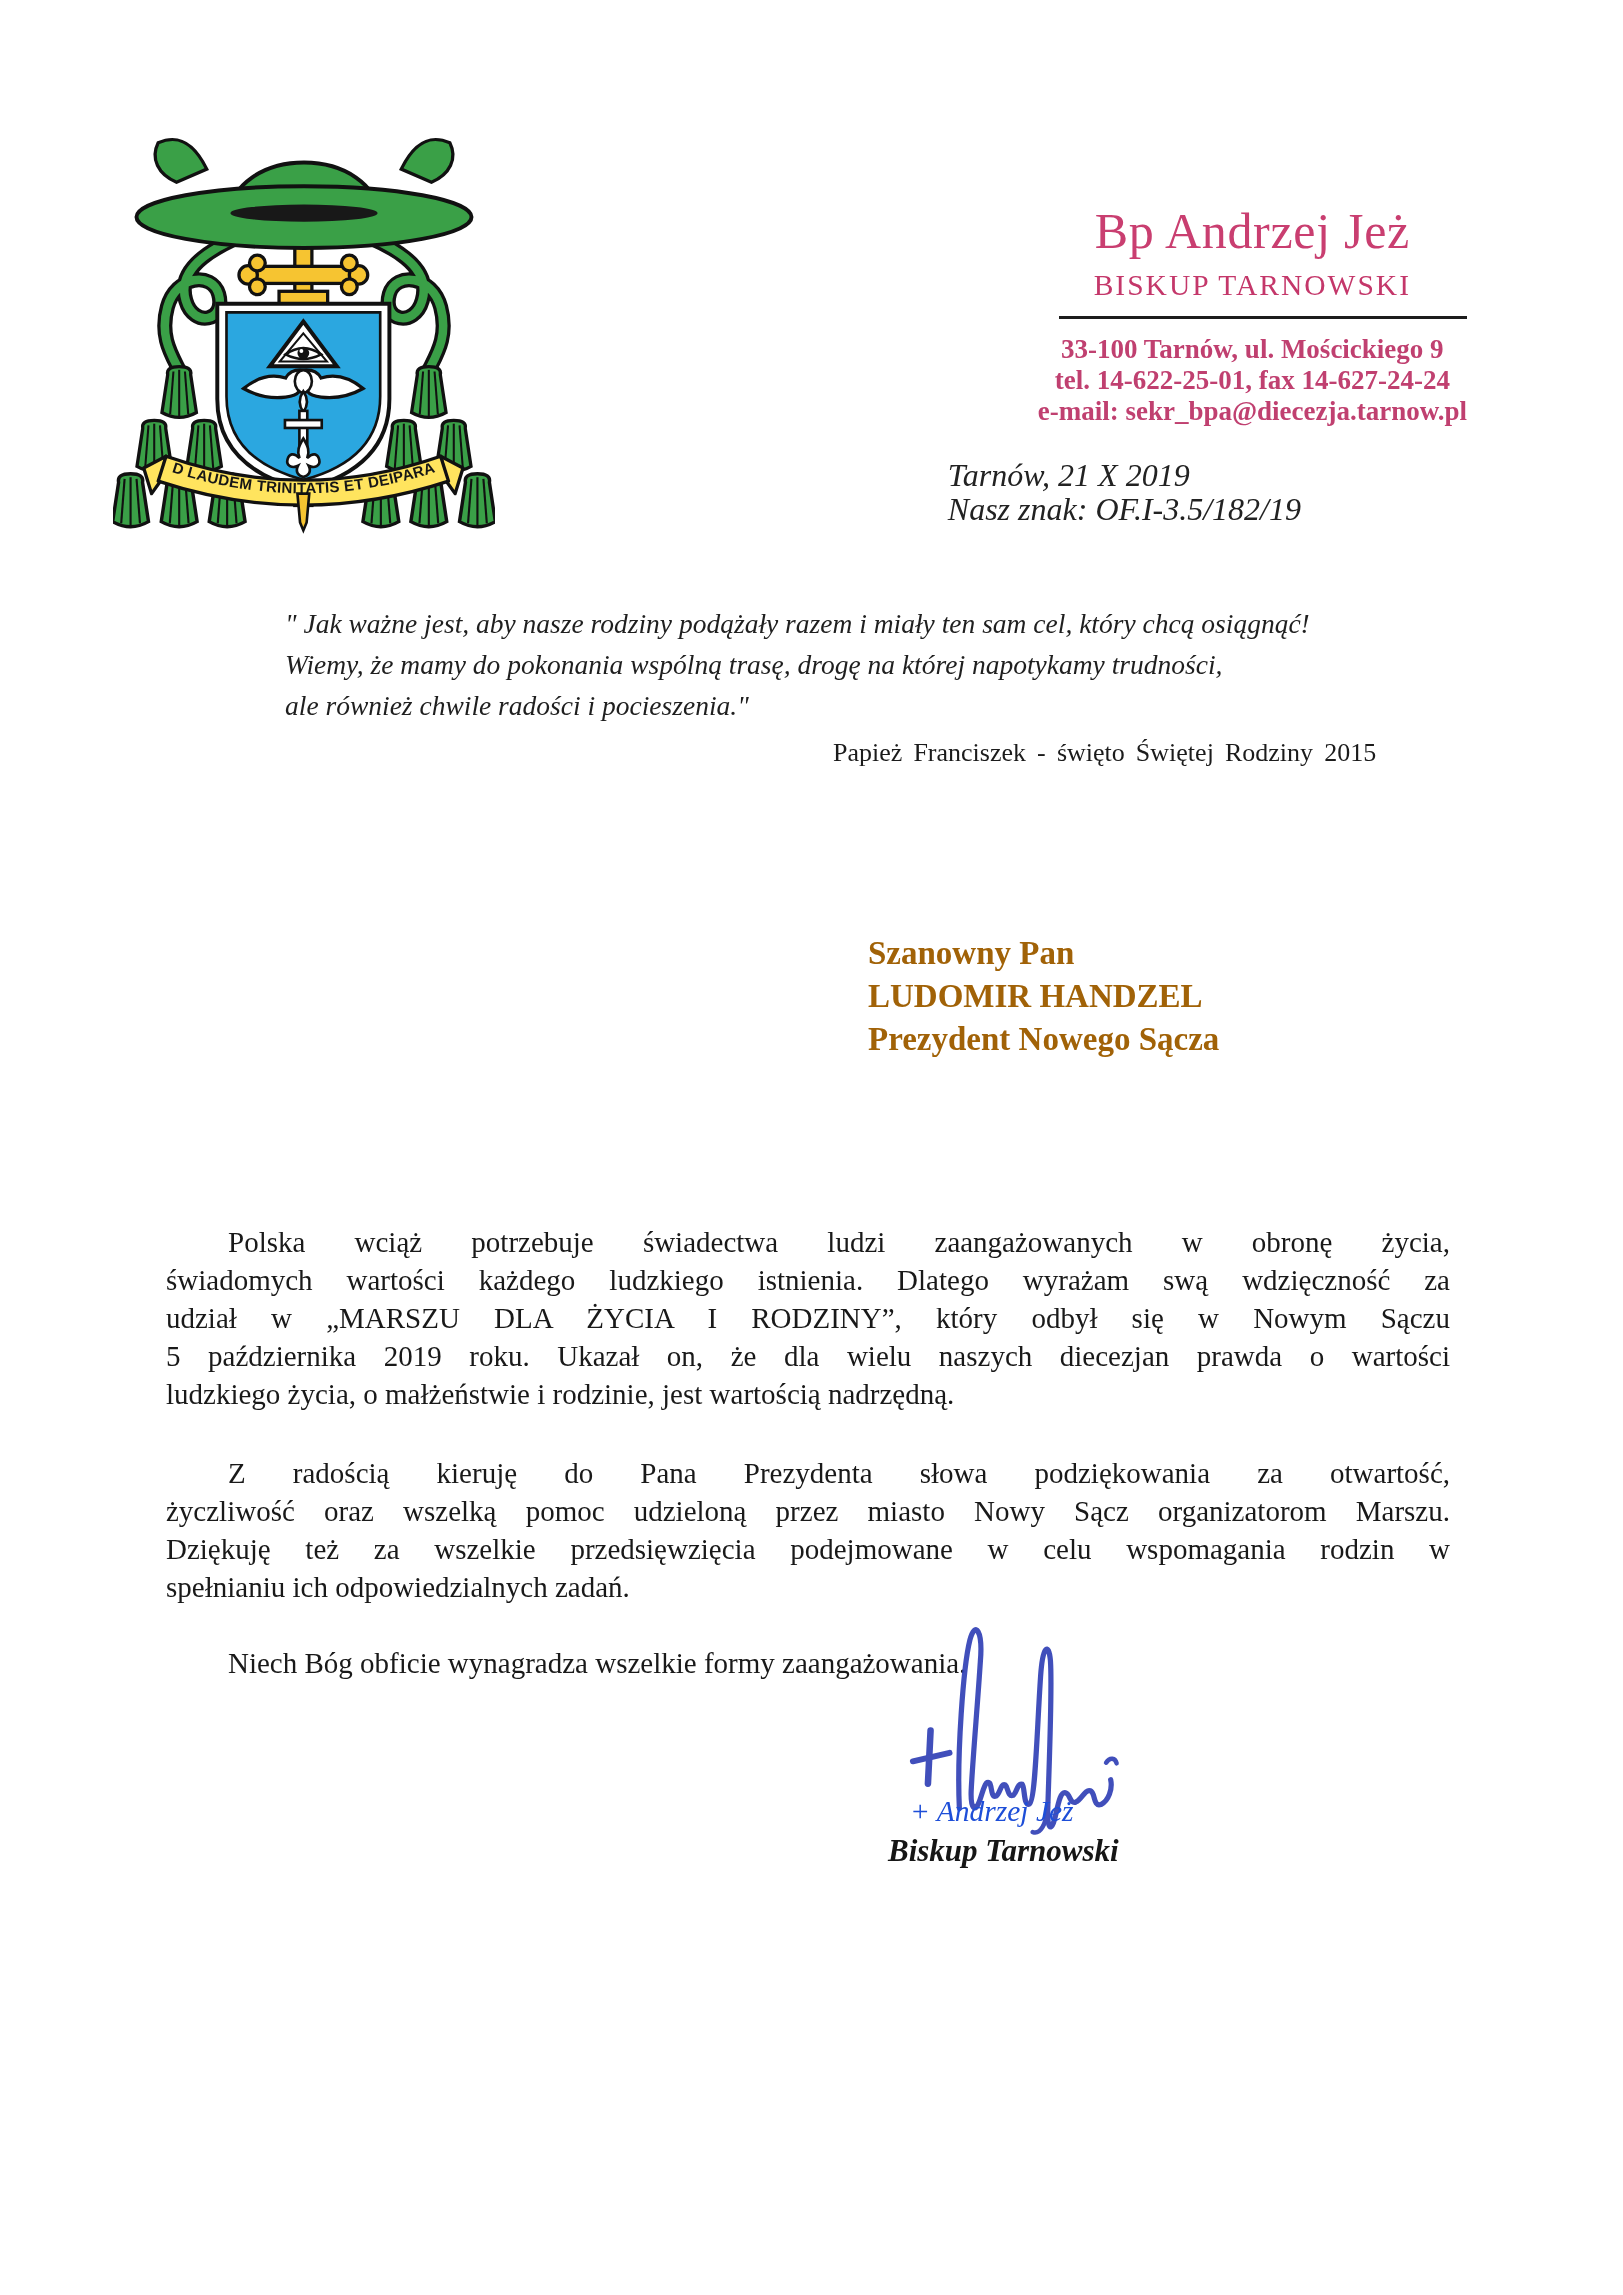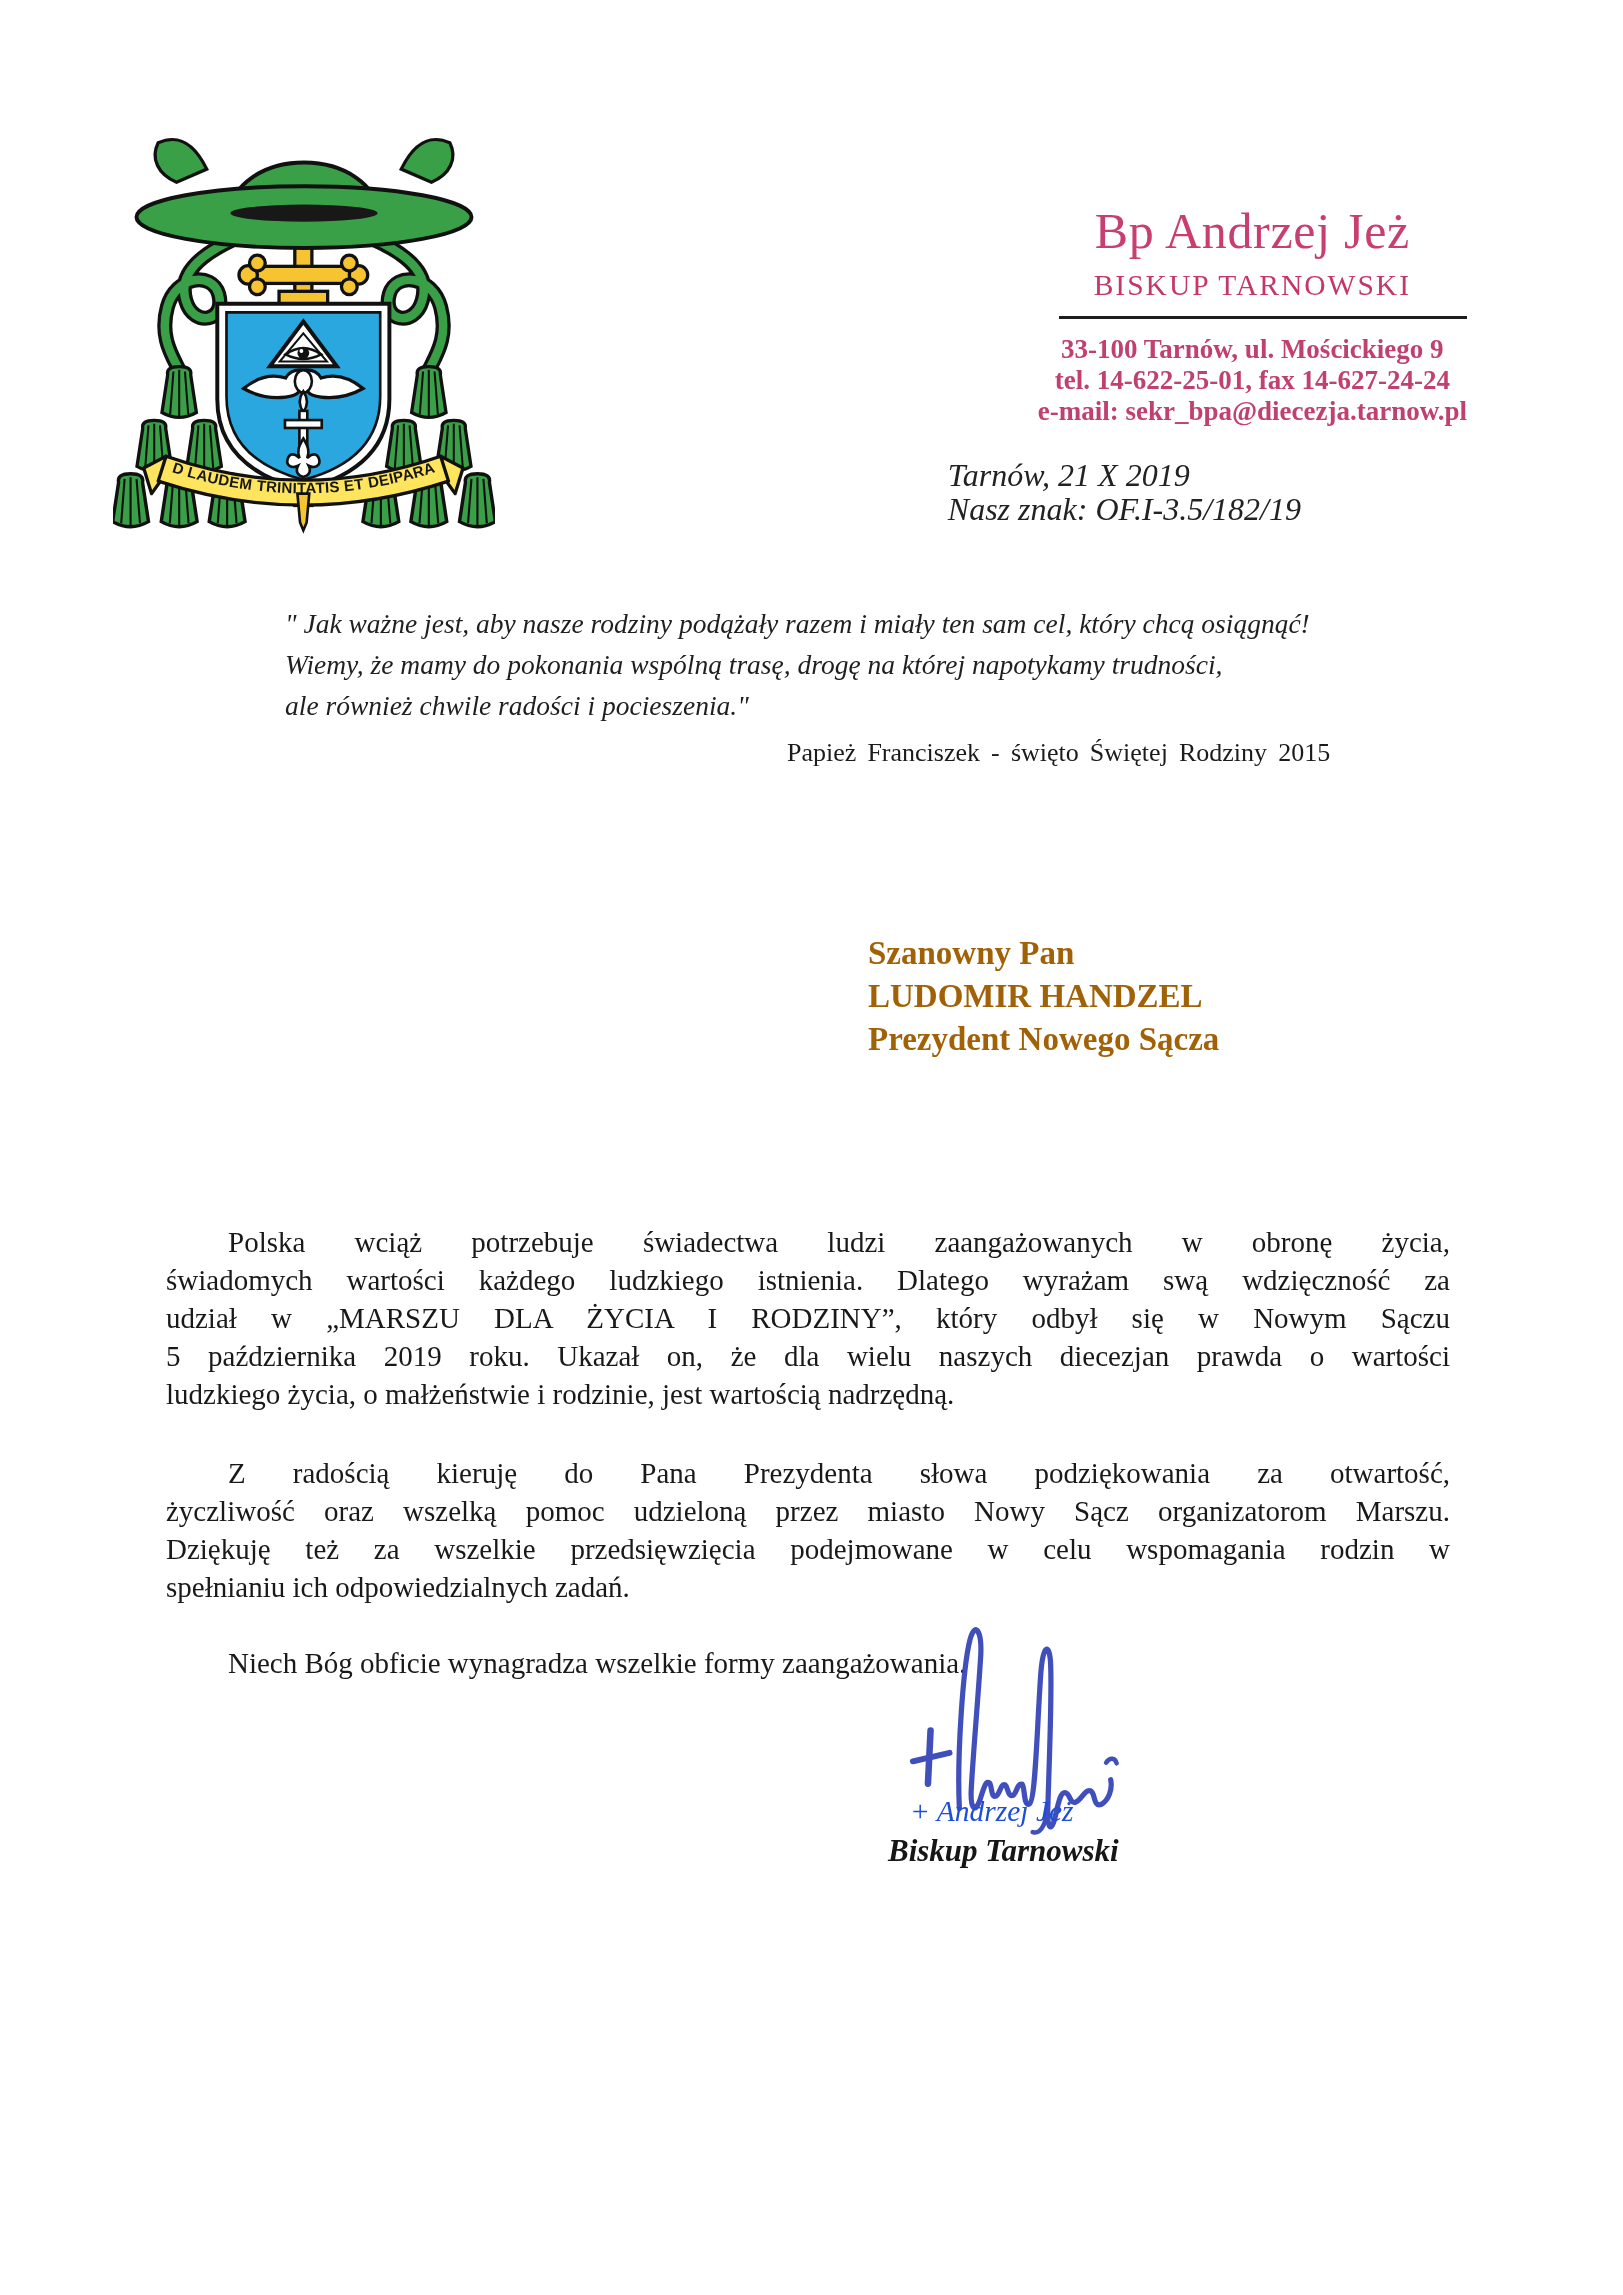--- a/index.html
+++ b/index.html
@@ -17,21 +17,21 @@
   .htitle{font-size:29.5px;line-height:33px;color:#c4376a;letter-spacing:2px;margin-top:10.5px;}
   .hrule{height:3.3px;width:408px;background:#1d1d1d;margin:14.4px 0 0 auto;}
   .haddr{font-size:27px;line-height:31px;color:#c04070;font-weight:bold;}
   .haddr.first{margin-top:14.4px;}
   
   .refblock{position:absolute;top:458px;right:322px;text-align:left;
             font-style:italic;font-size:32px;line-height:34px;color:#222;}
   
   .quote{position:absolute;left:285px;top:603px;width:1128px;
          font-style:italic;font-size:27.5px;line-height:41px;color:#1f1f1f;}
-  .attribution{position:absolute;left:787px;top:738px;font-size:26px;color:#1b1b1b;word-spacing:4.6px;}
+  .attribution{position:absolute;left:833px;top:738px;font-size:26px;color:#1b1b1b;word-spacing:4.6px;}
   
   .recipient{position:absolute;left:868px;top:932px;font-weight:bold;
              font-size:33px;line-height:43px;color:#a16207;}
   
   .bodytext{position:absolute;left:166px;top:1223px;width:1284px;
             font-size:29px;color:#191919;}
   .bline{line-height:38px;height:38px;text-align:justify;text-align-last:justify;}
   .bline.last{text-align-last:auto;}
   .bline.indent{text-indent:62px;}
   .para{margin:0;}

